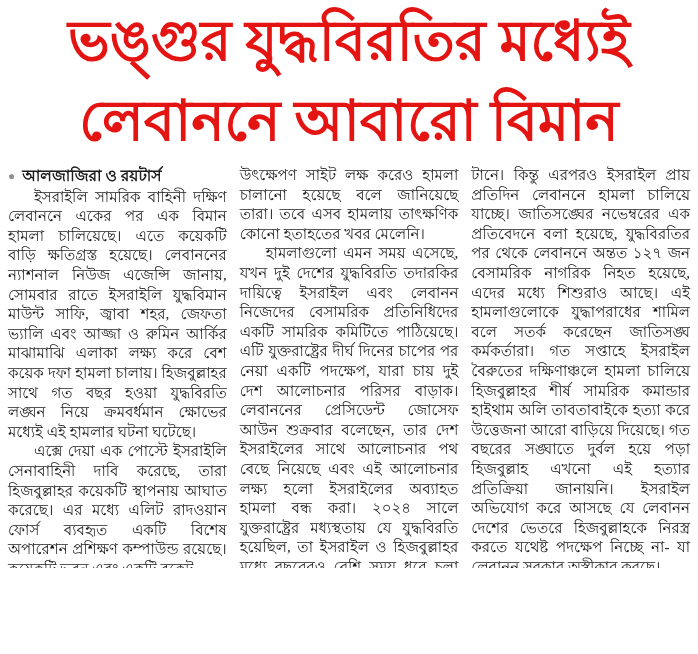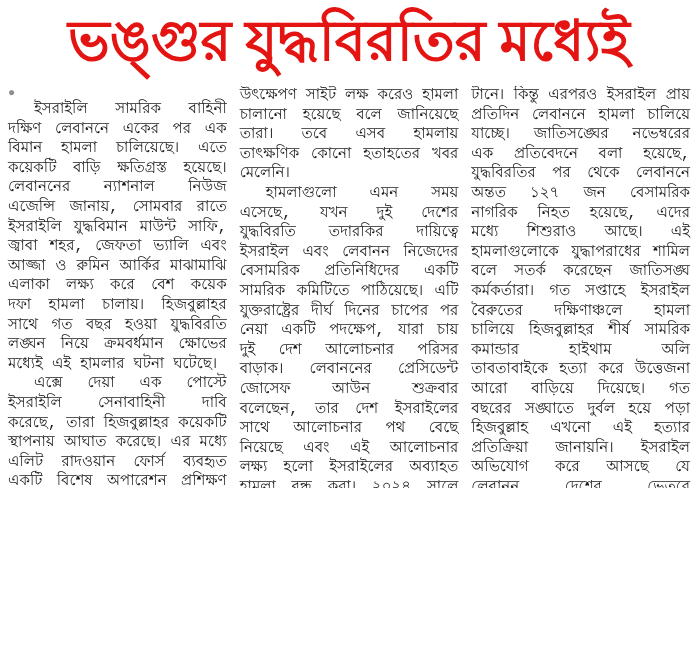--- a/index.html
+++ b/index.html
@@ -47,37 +47,39 @@
     font-size: 15.5px;
     margin-bottom: 2px;
     text-align: left;
   }
   .bullet-icon {
     color: var(--bullet, #8f8f8f);
     font-size: 12px;
     line-height: 1;
     flex: 0 0 auto;
   }
-  .col p { margin: 0; font-family: Liberation Mono, monospace; }
+  .col p { margin: 0; }
   .col p.indent { text-indent: 26px; }
 </style>
 </head>
 <body>
 
 <div class="page">
 
   <div class="headline">
     <div class="hline">ভঙ্গুর যুদ্ধবিরতির মধ্যেই</div>
+    <div class="hline">লেবাননে আবারো বিমান</div>
   </div>
 
   <div class="columns">
 
     <div class="col">
       <div class="byline">
         <span class="bullet-icon">●</span>
+        <span>আলজাজিরা ও রয়টার্স</span>
       </div>
       <p class="indent">ইসরাইলি সামরিক বাহিনী দক্ষিণ লেবাননে একের পর এক বিমান হামলা চালিয়েছে। এতে কয়েকটি বাড়ি ক্ষতিগ্রস্ত হয়েছে। লেবাননের ন্যাশনাল নিউজ এজেন্সি জানায়, সোমবার রাতে ইসরাইলি যুদ্ধবিমান মাউন্ট সাফি, জ্বাবা শহর, জেফতা ভ্যালি এবং আজ্জা ও রুমিন আর্কির মাঝামাঝি এলাকা লক্ষ্য করে বেশ কয়েক দফা হামলা চালায়। হিজবুল্লাহর সাথে গত বছর হওয়া যুদ্ধবিরতি লঙ্ঘন নিয়ে ক্রমবর্ধমান ক্ষোভের মধ্যেই এই হামলার ঘটনা ঘটেছে।</p>
       <p class="indent">এক্সে দেয়া এক পোস্টে ইসরাইলি সেনাবাহিনী দাবি করেছে, তারা হিজবুল্লাহর কয়েকটি স্থাপনায় আঘাত করেছে। এর মধ্যে এলিট রাদওয়ান ফোর্স ব্যবহৃত একটি বিশেষ অপারেশন প্রশিক্ষণ কম্পাউন্ড রয়েছে। কয়েকটি ভবন এবং একটি রকেট</p>
     </div>
 
     <div class="col">
       <p>উৎক্ষেপণ সাইট লক্ষ করেও হামলা চালানো হয়েছে বলে জানিয়েছে তারা। তবে এসব হামলায় তাৎক্ষণিক কোনো হতাহতের খবর মেলেনি।</p>
       <p class="indent">হামলাগুলো এমন সময় এসেছে, যখন দুই দেশের যুদ্ধবিরতি তদারকির দায়িত্বে ইসরাইল এবং লেবানন নিজেদের বেসামরিক প্রতিনিধিদের একটি সামরিক কমিটিতে পাঠিয়েছে। এটি যুক্তরাষ্ট্রের দীর্ঘ দিনের চাপের পর নেয়া একটি পদক্ষেপ, যারা চায় দুই দেশ আলোচনার পরিসর বাড়াক। লেবাননের প্রেসিডেন্ট জোসেফ আউন শুক্রবার বলেছেন, তার দেশ ইসরাইলের সাথে আলোচনার পথ বেছে নিয়েছে এবং এই আলোচনার লক্ষ্য হলো ইসরাইলের অব্যাহত হামলা বন্ধ করা। ২০২৪ সালে যুক্তরাষ্ট্রের মধ্যস্থতায় যে যুদ্ধবিরতি হয়েছিল, তা ইসরাইল ও হিজবুল্লাহর মধ্যে বছরেরও বেশি সময় ধরে চলা সঙ্ঘাতের ইতি</p>
     </div>
 

